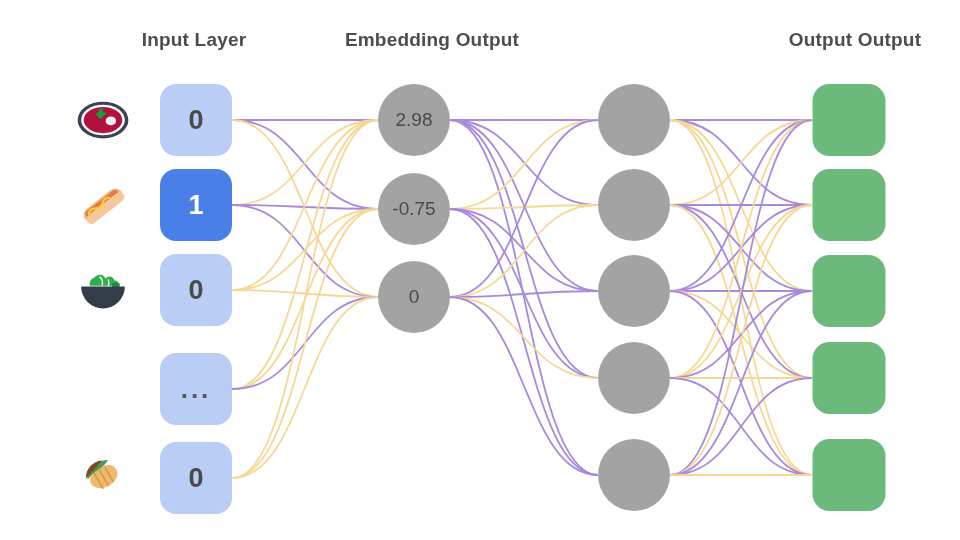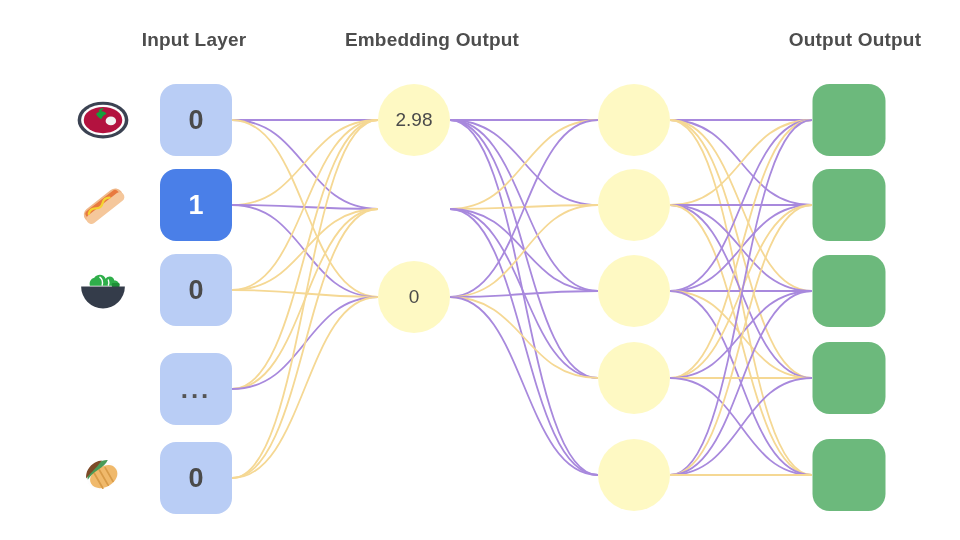--- a/index.html
+++ b/index.html
@@ -70,21 +70,21 @@
     transform: translate(-50%, -50%);
     width: 56px;
     height: 56px;
   }
   .emo svg { display: block; }
   .circ {
     position: absolute;
     width: 72px;
     height: 72px;
     border-radius: 50%;
-    background: #fef9c3;
+    background: #a3a3a3;
     display: flex;
     align-items: center;
     justify-content: center;
     font-size: 19px;
     color: #4a4a4a;
     transform: translate(-50%, -50%);
   }
   .out-box {
     position: absolute;
     width: 73px;
@@ -211,20 +211,23 @@
             <path d="M15 23c3-7 10-11 18-11 3 0 6 1 8 2-4 1-7 3-11 4-6 2-11 3-15 5z" fill="#7d4a28"></path>
           </g>
         </svg>
       </div>
       <div class="in-box" style="left: 196px; top: 478px;">
         <span>0</span>
       </div>
       <div class="circ" style="left: 414px; top: 120px;">
         <span>2.98</span>
       </div>
+      <div class="circ" style="left: 414px; top: 209px;">
+        <span>-0.75</span>
+      </div>
       <div class="circ" style="left: 414px; top: 297px;">
         <span>0</span>
       </div>
       <div class="circ" style="left: 634px; top: 120px;">
         <span></span>
       </div>
       <div class="circ" style="left: 634px; top: 205px;">
         <span></span>
       </div>
       <div class="circ" style="left: 634px; top: 291px;">

